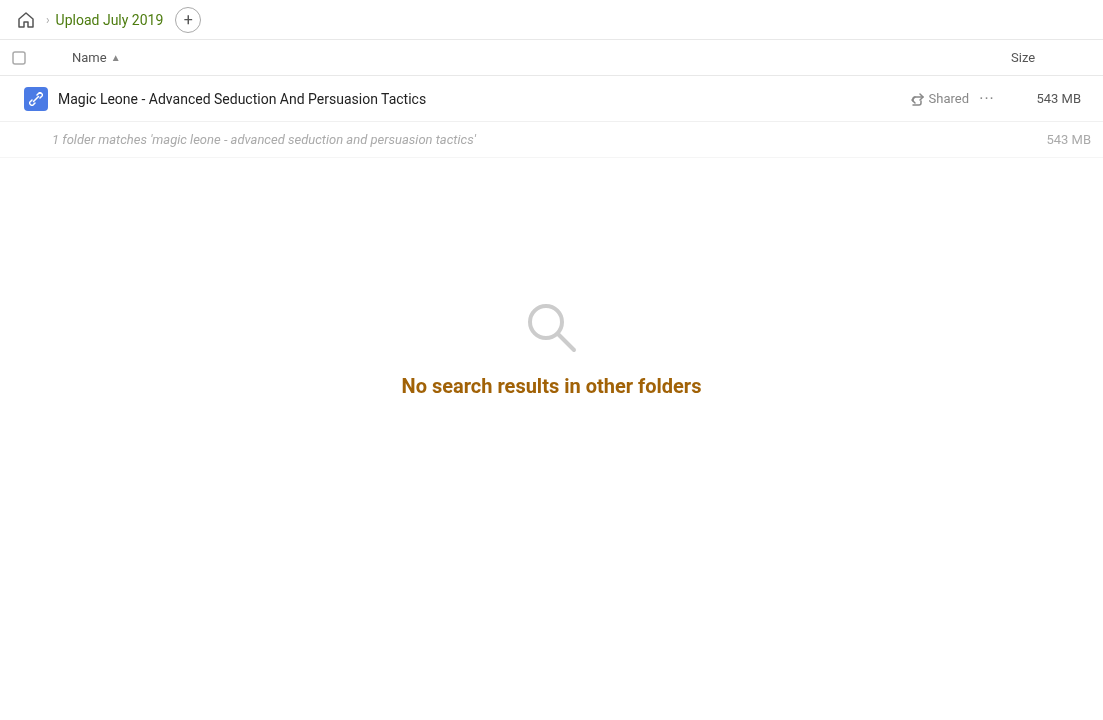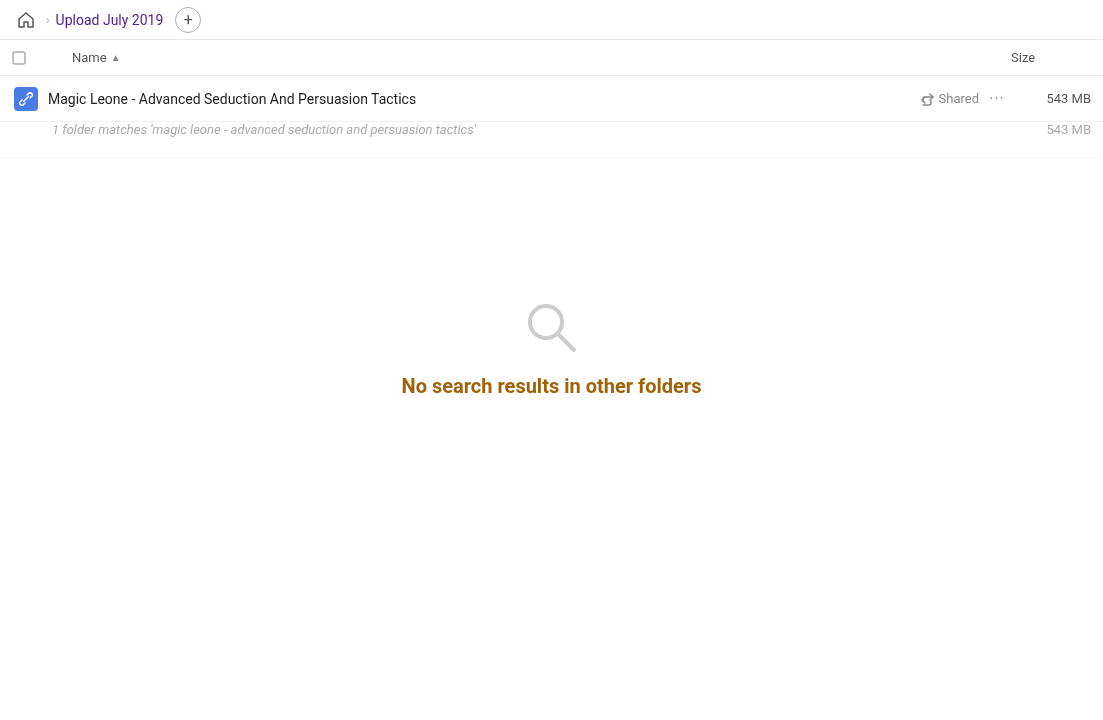--- a/index.html
+++ b/index.html
@@ -34,21 +34,21 @@
       justify-content: center;
       cursor: pointer;
       color: #555;
     }
     .breadcrumb-arrow {
       color: #aaa;
       font-size: 12px;
       margin: 0 2px;
     }
     .breadcrumb-text {
-      color: #4c1d95;
+      color: #4d7c0f;
       font-size: 14px;
       cursor: pointer;
     }
     .add-btn {
       width: 26px;
       height: 26px;
       border-radius: 50%;
       border: 1.5px solid #aaa;
       background: white;
       display: flex;
@@ -93,21 +93,21 @@
       width: 80px;
       text-align: left;
       color: #555;
       font-size: 13px;
     }
 
     
     .file-row {
       display: flex;
       align-items: center;
-      padding: 0 12px;
+      padding: 0 22px;
       height: 46px;
       border-bottom: 1px solid #f0f0f0;
       cursor: pointer;
       background: #fff;
     }
     .file-icon-wrap {
       width: 28px;
       display: flex;
       align-items: center;
       justify-content: center;
@@ -159,21 +159,21 @@
     .file-size {
       width: 80px;
       text-align: right;
       color: #555;
       font-size: 13px;
     }
 
     
     .submatch-row {
       display: flex;
-      align-items: flex-start;
+      align-items: center;
       padding: 0 12px 0 52px;
       height: 36px;
       background: #fff;
       border-bottom: 1px solid #f5f5f5;
     }
     .submatch-text {
       flex: 1;
       color: #aaa;
       font-size: 13px;
       font-style: italic;

